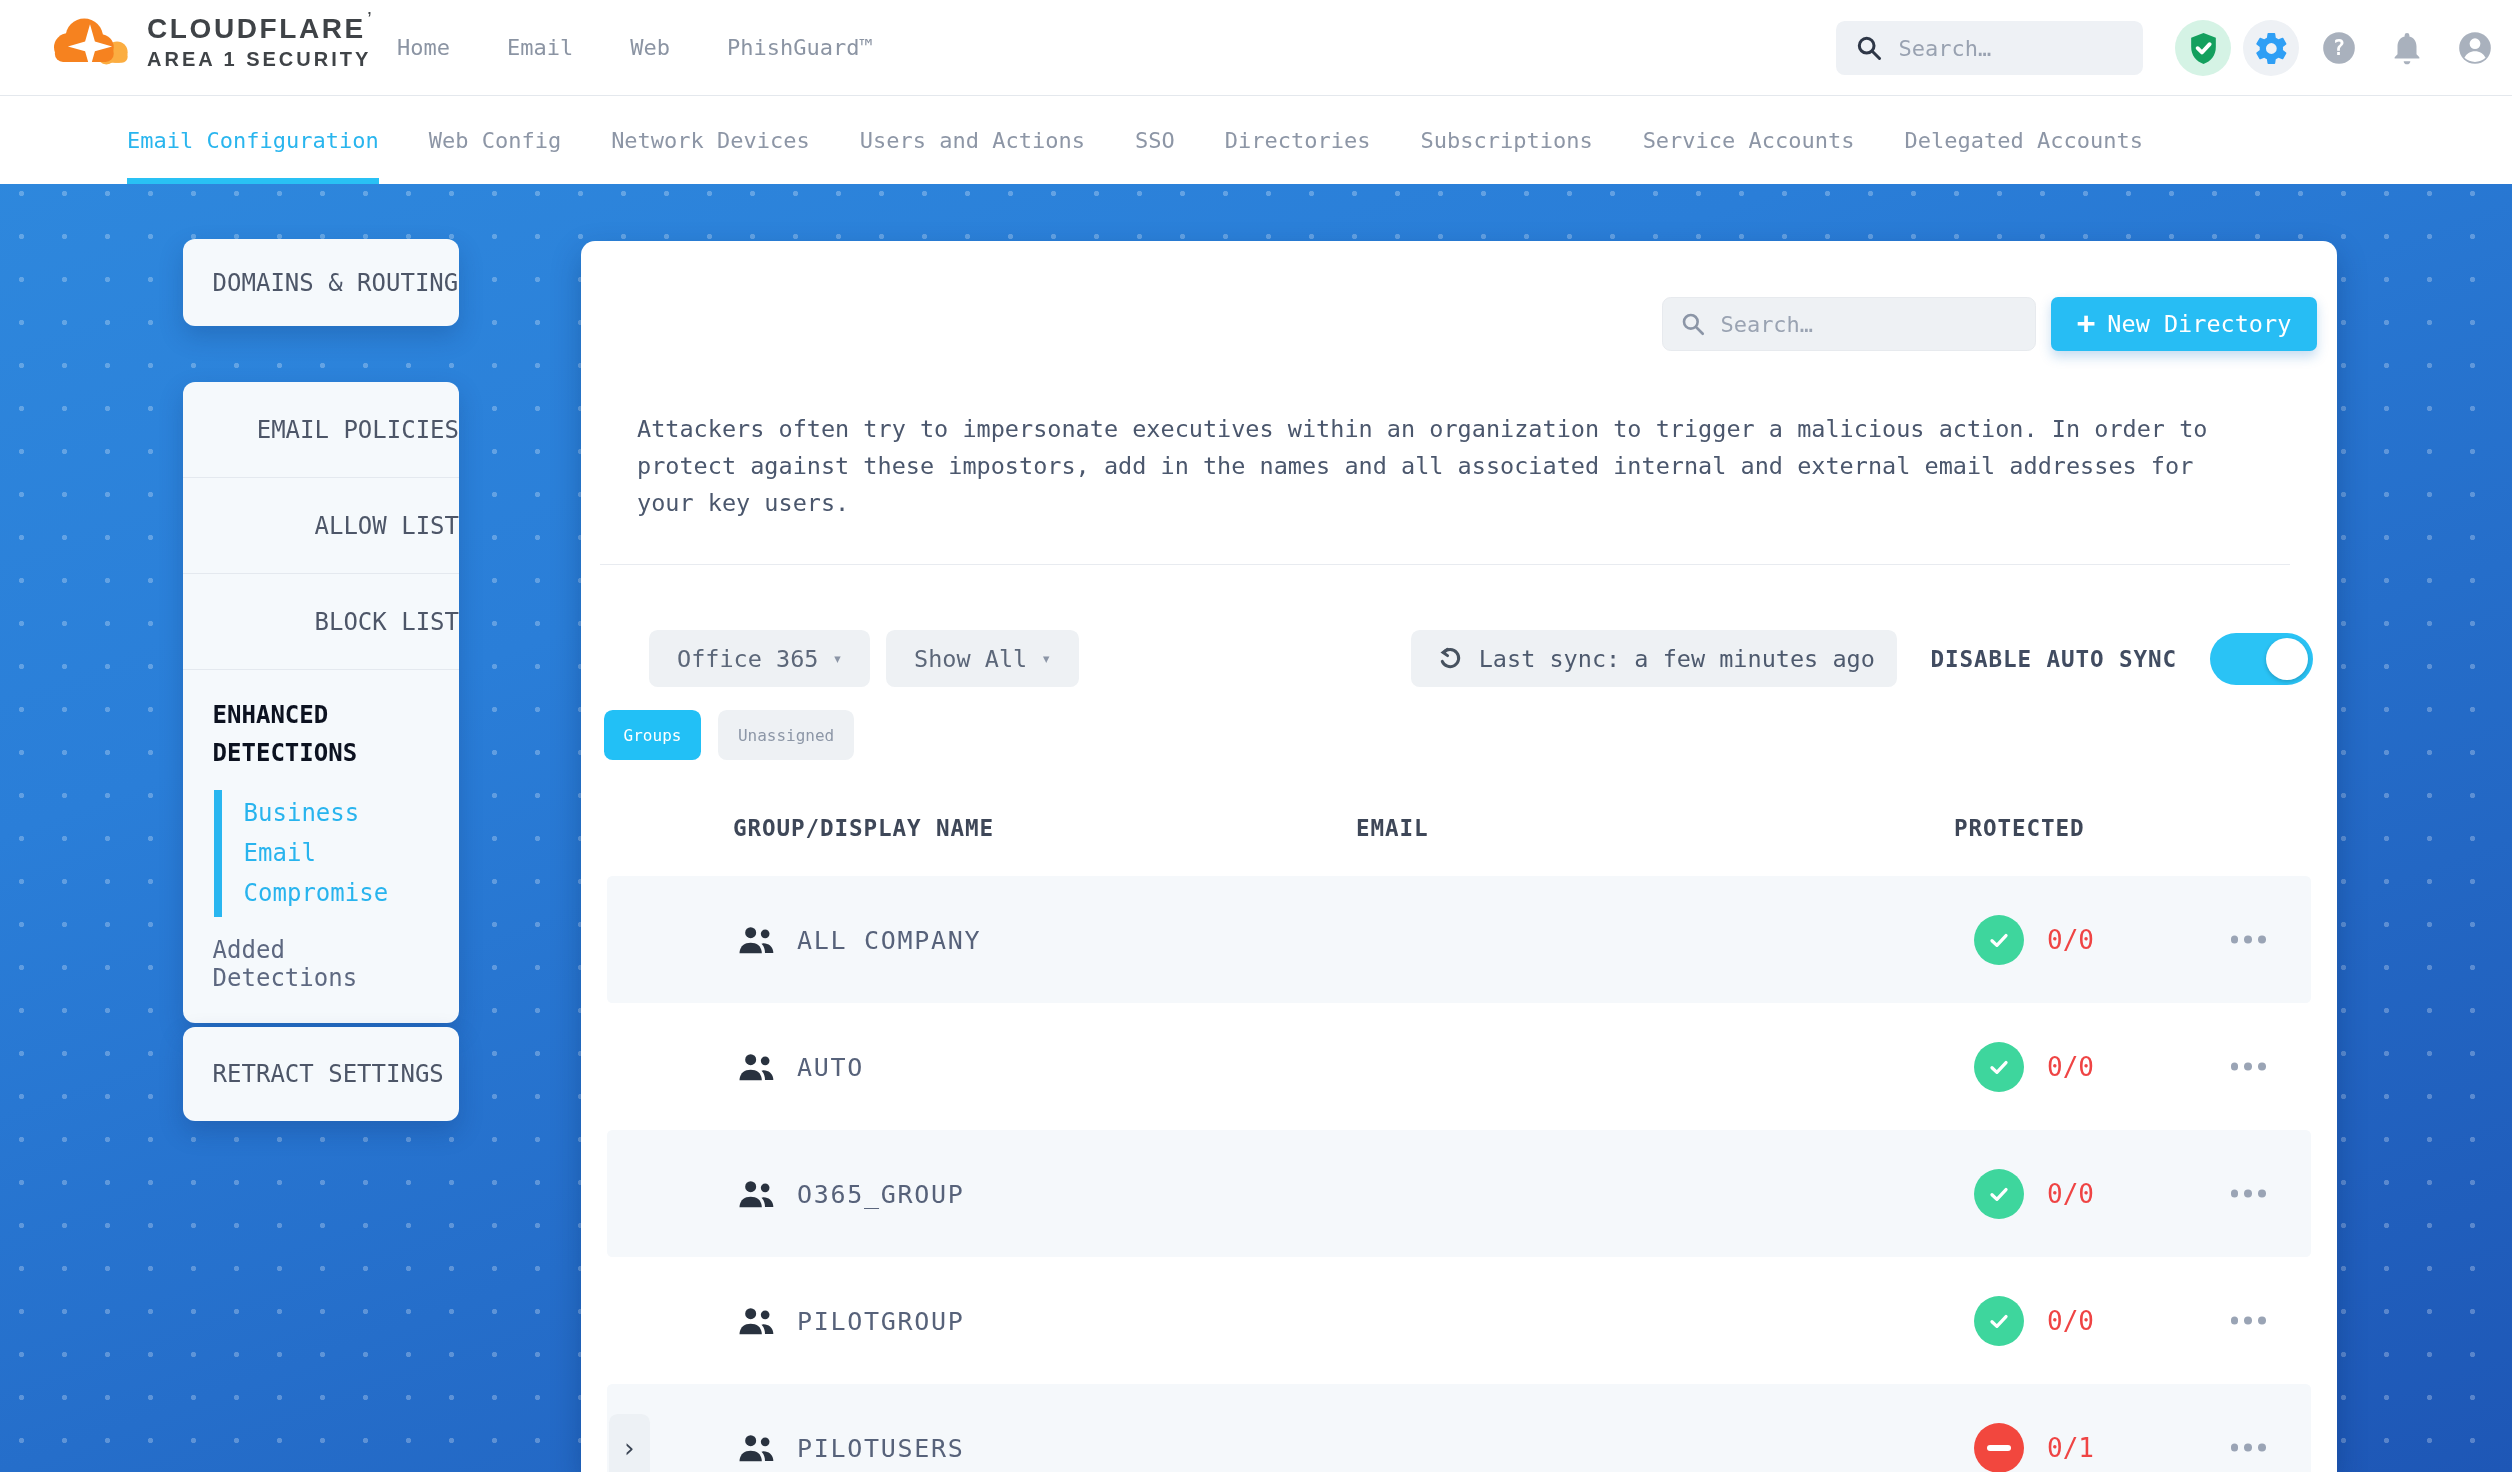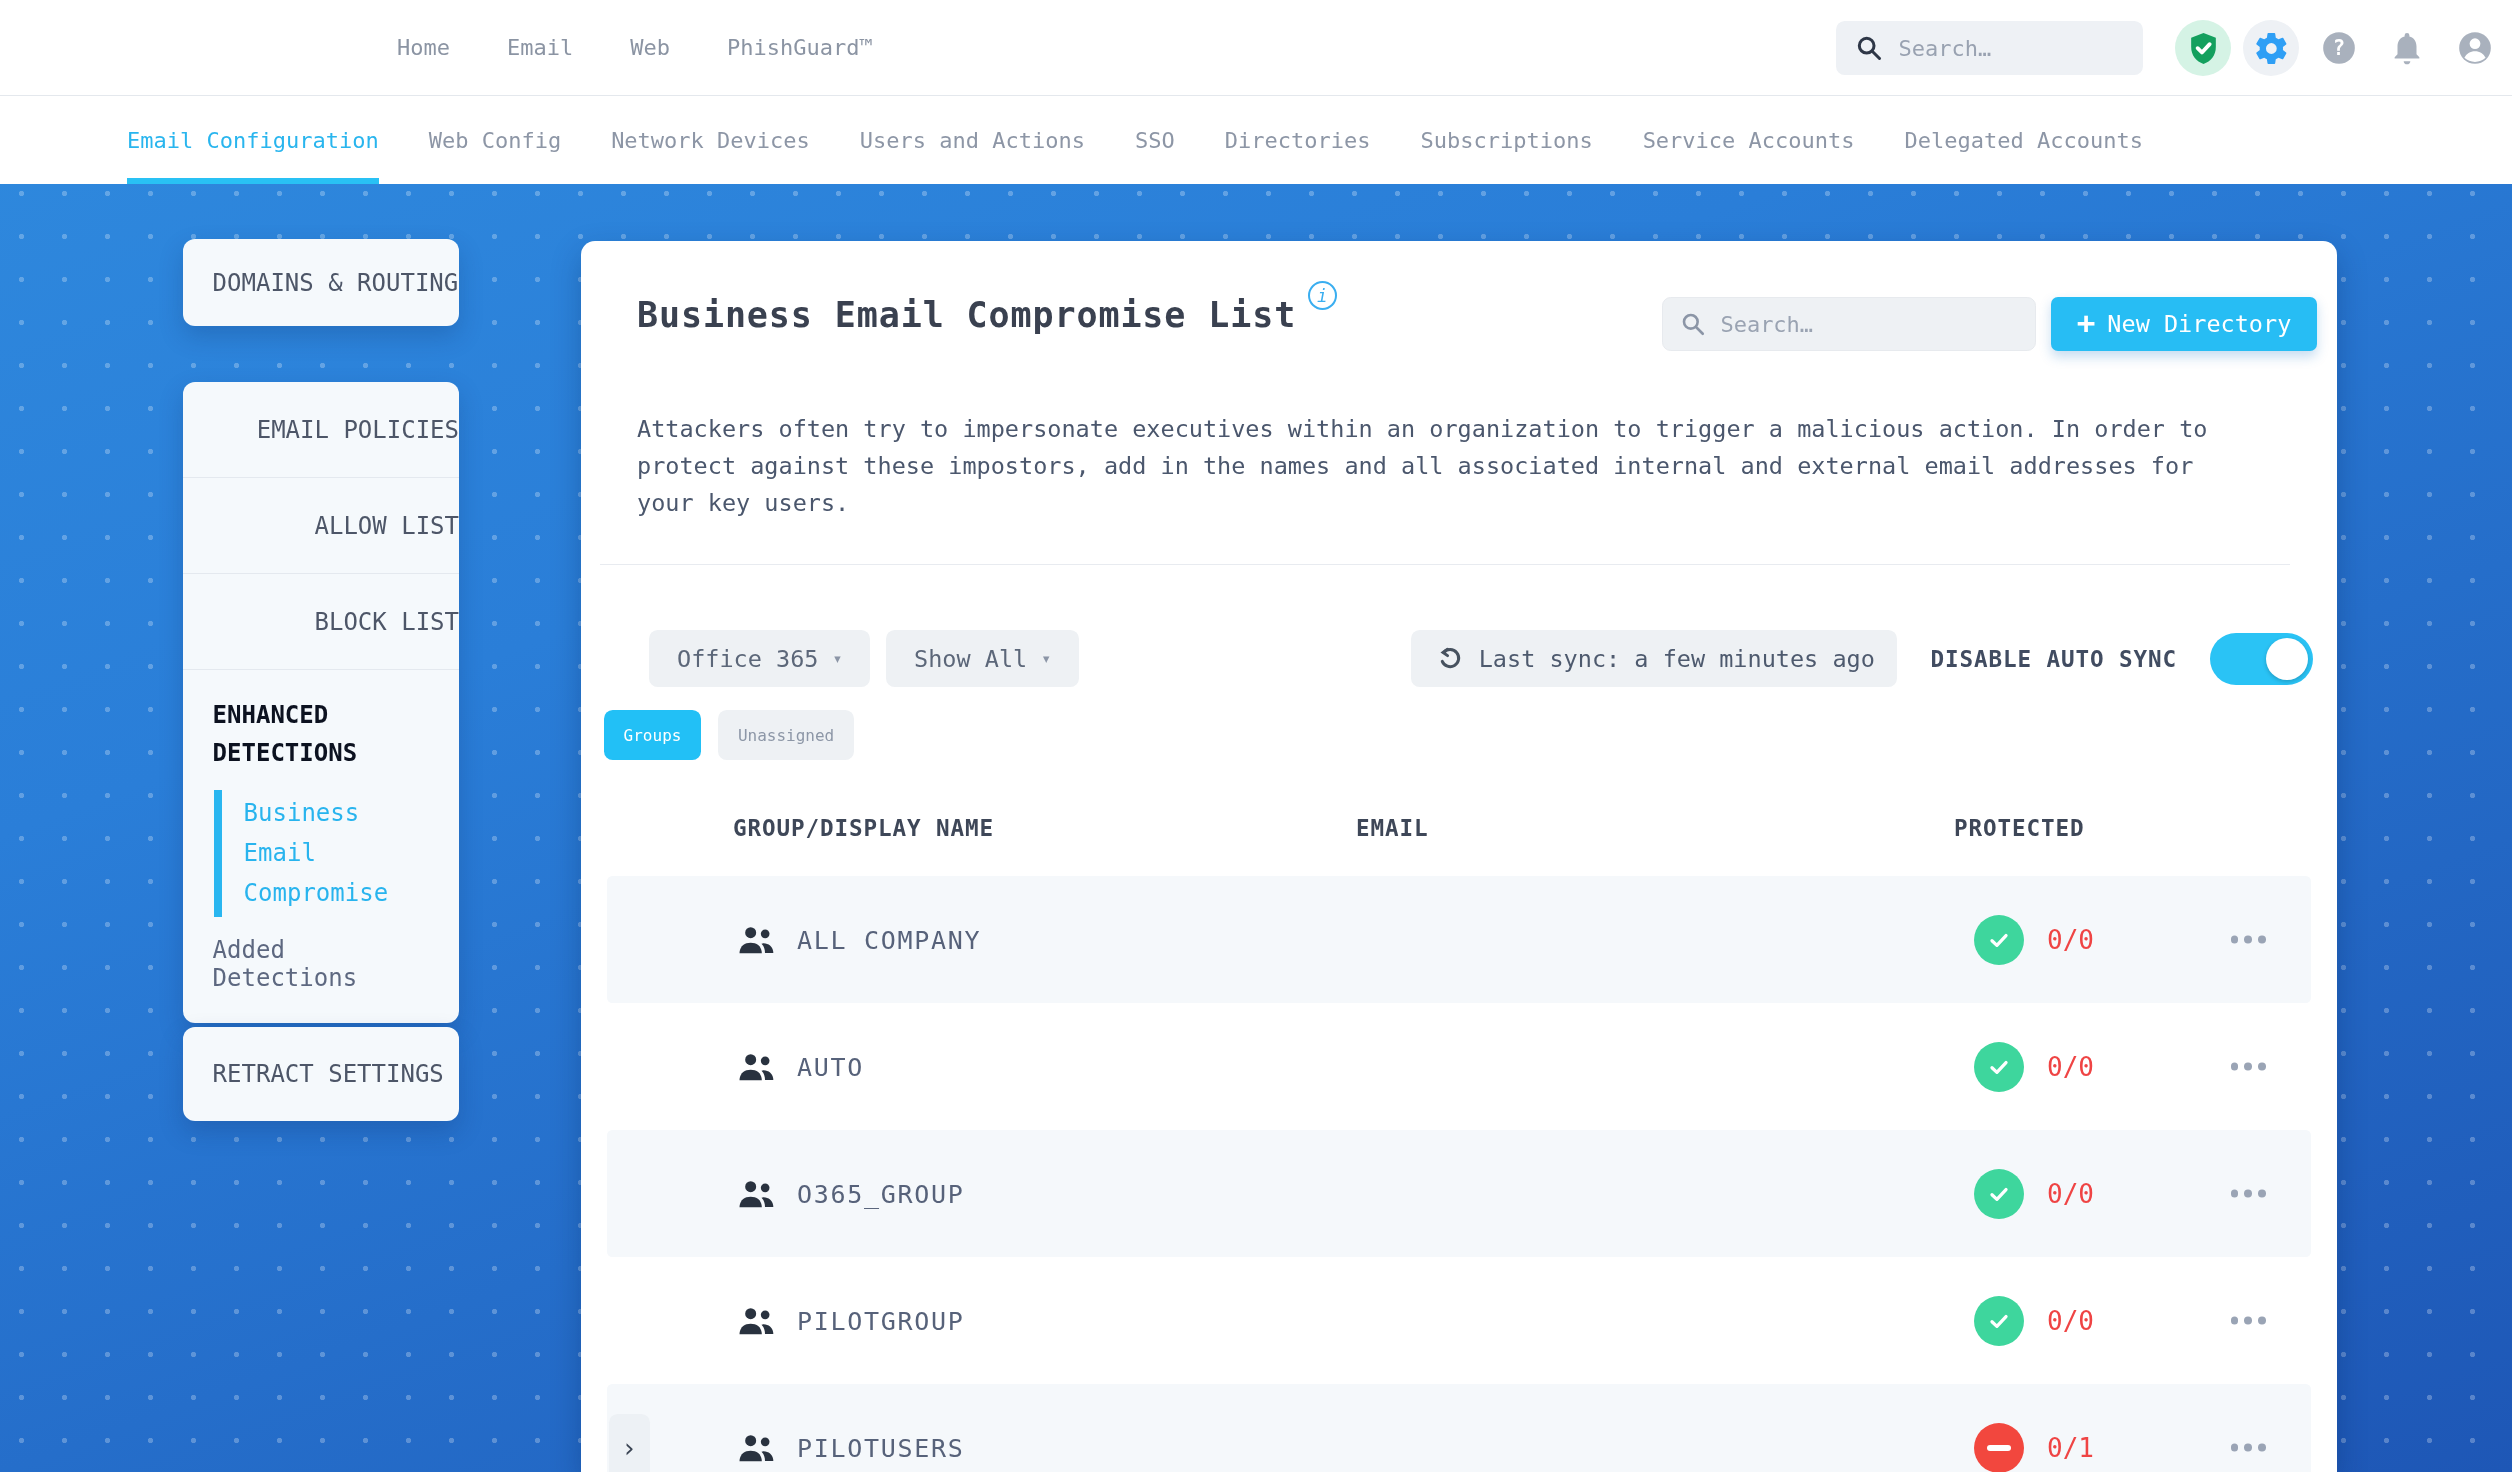--- a/index.html
+++ b/index.html
@@ -146,20 +146,40 @@
   .badge svg { width:28px; height:28px; }
   .badge .minus-bar { width:24px; height:6px; border-radius:3.5px; background:#ffffff; }
   .rcount { position:absolute; left:1440px; top:50%; transform:translateY(-50%); font-size:26px; color:#ef4444; }
   .rmenu { position:absolute; left:1615px; top:50%; transform:translateY(-50%); display:flex; gap:6px; cursor:pointer; padding:8.7px; }
   .rmenu i { width:7.8px; height:7.8px; border-radius:50%; background:#9aa4b5; }
 </style>
 </head>
 <body>
 
 <div class="header">
+  <div class="logo">
+    <svg class="logo-cloud" viewBox="0 0 110 74">
+      <g fill="#fbad41">
+        <circle cx="88" cy="50" r="13"></circle>
+          <circle cx="75" cy="54" r="11"></circle>
+          <rect x="70" y="48" width="31" height="15" rx="7"></rect>
+      </g>
+      <g fill="#f6821f">
+        <circle cx="28" cy="44" r="17"></circle>
+          <circle cx="48" cy="32" r="23"></circle>
+          <circle cx="68" cy="44" r="16"></circle>
+          <rect x="12" y="42" width="72" height="20" rx="10"></rect>
+      </g>
+      <path fill="#ffffff" d="M55 16 L61 37 L82 43 L61 49 L55 70 L49 49 L28 43 L49 37 Z"></path>
+    </svg>
+    <div class="logo-text">
+      <div class="logo-line1">CLOUDFLARE</div>
+      <div class="logo-line2">AREA 1 SECURITY</div>
+    </div>
+  </div>
   <nav class="hnav">
     <span class="hnav-item">Home</span>
     <span class="hnav-item">Email</span>
     <span class="hnav-item">Web</span>
     <span class="hnav-item">PhishGuard™</span>
   </nav>
   <div class="top-search">
     <svg viewBox="0 0 24 24" fill="none" stroke="currentColor" stroke-width="2.6">
       <circle cx="10" cy="10" r="6.3"></circle>
         <line x1="15" y1="15" x2="21" y2="21" stroke-linecap="round"></line>
@@ -238,24 +258,20 @@
     </div>
   </div>
 </div>
 
 <div class="side-card card-retract">
   <span>RETRACT SETTINGS</span>
 </div>
 
 <div class="main-card">
 
-  <div class="page-title">
-    <span>Business Email Compromise List</span>
-    <span class="info-icon"></span>
-  </div>
 
   <div class="main-search">
     <svg viewBox="0 0 24 24" fill="none" stroke="currentColor" stroke-width="2.4">
       <circle cx="10" cy="10" r="6.3"></circle>
         <line x1="15" y1="15" x2="21" y2="21" stroke-linecap="round"></line>
     </svg>
     <input type="text" placeholder="Search…" style="">
   </div>
 
   <button class="new-dir-btn">

